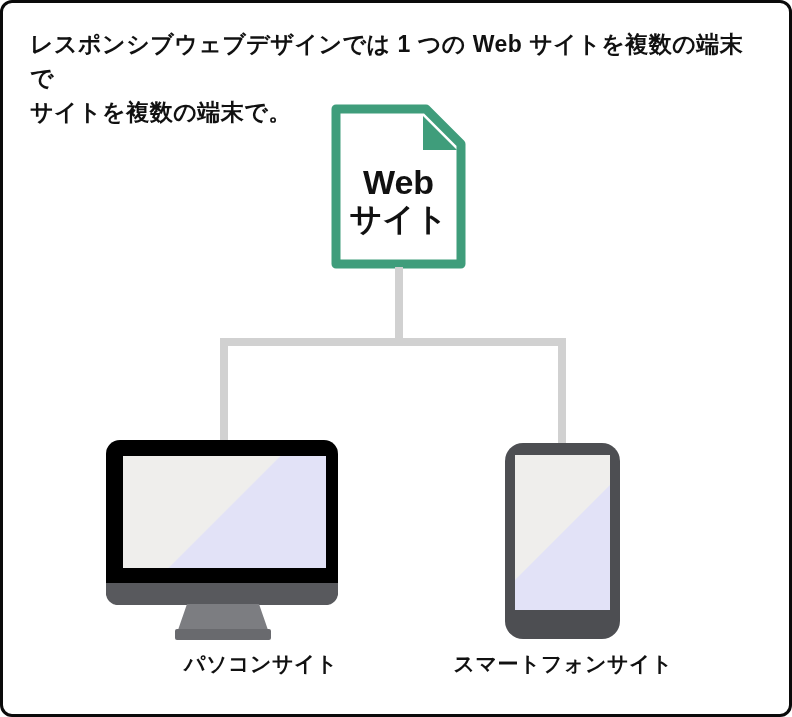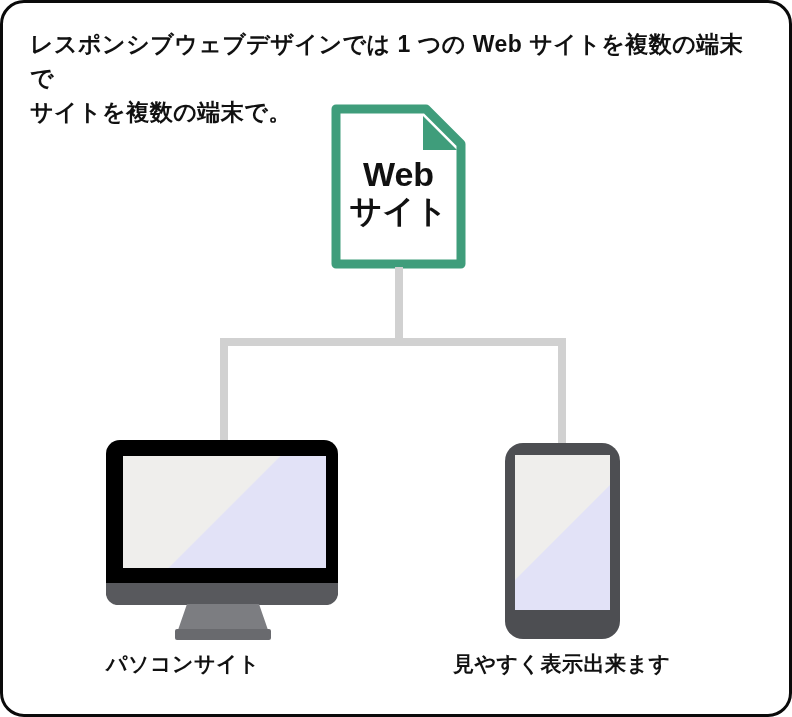--- a/index.html
+++ b/index.html
@@ -6,36 +6,36 @@
   html, body { background: #ffffff; }
   body {
     font-family: "Liberation Sans", "DejaVu Sans", sans-serif;
     width: 792px; height: 717px;
   }
   .canvas {
     position: relative;
     width: 792px; height: 717px;
     background: #ffffff;
     border: 3px solid #0a0a0a;
-    border-radius: 24px;
+    border-radius: 12px;
     overflow: hidden;
   }
   
   .intro {
     position: absolute; left: 27px; top: 24px; width: 720px;
     font-size: 23px; font-weight: 600; color: #111111;
     line-height: 34px; letter-spacing: 0.5px;
   }
   
   .doc-icon { position: absolute; left: 328px; top: 101px; width: 135px; height: 165px; }
   .doc-title {
     position: absolute; left: 328px; top: 152px; width: 135px;
     text-align: center; color: #111111;
   }
-  .doc-title .l1 { font-size: 34px; font-weight: 700; line-height: 38px; }
+  .doc-title .l1 { font-size: 34px; font-weight: 700; line-height: 38px; margin-top: 8px; }
   .doc-title .l2 { font-size: 32px; font-weight: 700; line-height: 36px; }
   
   .conn { position: absolute; background: #d1d1d1; }
   .conn.v-center { left: 392px; top: 264px; width: 8px; height: 75px; }
   .conn.h-bar    { left: 217px; top: 335px; width: 346px; height: 8px; }
   .conn.v-left   { left: 217px; top: 335px; width: 8px; height: 104px; }
   .conn.v-right  { left: 555px; top: 335px; width: 8px; height: 107px; }
   
   .monitor { position: absolute; left: 103px; top: 437px; width: 232px; height: 165px;
              background: #000000; border-radius: 14px; }
@@ -56,21 +56,21 @@
   .phone { position: absolute; left: 502px; top: 440px; width: 115px; height: 196px;
            background: #4d4e52; border-radius: 18px; }
   .phone .screen {
     position: absolute; left: 10px; top: 12px; width: 95px; height: 155px;
     background: linear-gradient(135deg, #efeeec 49.7%, #e2e2f7 50.3%);
   }
   
   .dev-label {
     position: absolute; top: 647px;
     font-size: 21px; font-weight: 700; color: #111111;
-    text-align: left; letter-spacing: 0.5px;
+    text-align: right; letter-spacing: 0.5px;
   }
   .dev-label.pc    { left: 103px; width: 232px; }
   .dev-label.phone-l { left: 450px; width: 220px; }
 </style>
 </head>
 <body>
 
 <div class="canvas">
 
   <div class="intro">
@@ -98,15 +98,15 @@
     <div class="screen"></div>
   </div>
   <div class="stand"></div>
   <div class="base"></div>
 
   <div class="phone">
     <div class="screen"></div>
   </div>
 
   <div class="dev-label pc">パソコンサイト</div>
-  <div class="dev-label phone-l">見やすく表示出来ます</div>
+  <div class="dev-label phone-l">スマートフォンサイト</div>
 
 </div>
 
 </body></html>

